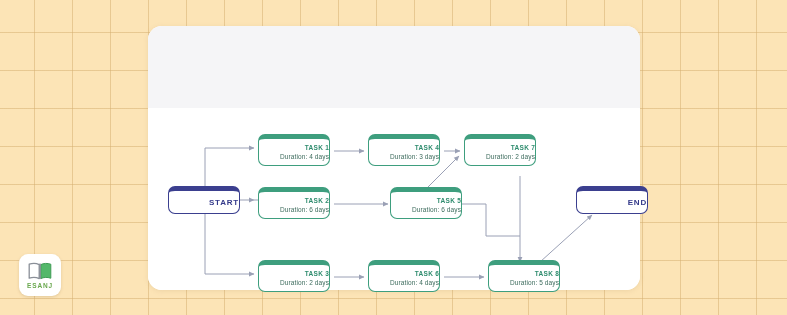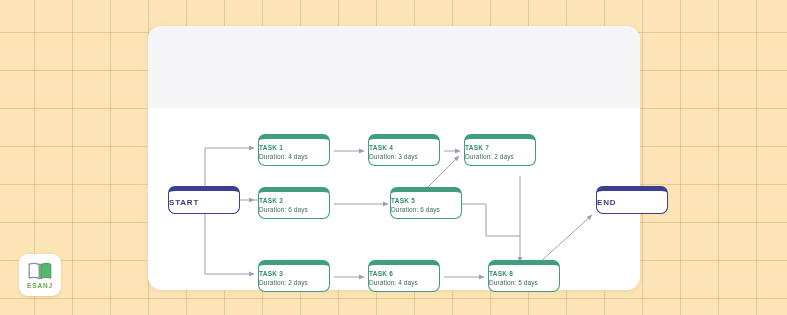--- a/index.html
+++ b/index.html
@@ -70,21 +70,21 @@
   }
 
   
   .node {
     position: absolute;
     box-sizing: border-box;
     background: #ffffff;
     border-radius: 7px;
     display: flex;
     flex-direction: column;
-    align-items: flex-start;
+    align-items: flex-end;
     justify-content: center;
     text-align: center;
   }
 
   .task {
     border: 1px solid #3e9e7e;
     border-top: 5px solid #3e9e7e;
     width: 72px;
     height: 32px;
     padding-top: 1px;
@@ -229,21 +229,21 @@
   <div class="node task" style="left:316px; top:108px;">
     <div class="t-title">TASK 7</div>
     <div class="t-sub">Duration: 2 days</div>
   </div>
 
   <div class="node task" style="left:340px; top:234px;">
     <div class="t-title">TASK 8</div>
     <div class="t-sub">Duration: 5 days</div>
   </div>
 
-  <div class="node terminal" style="left:448px; top:160px;">
+  <div class="node terminal" style="left:428px; top:160px;">
     <div class="t-title">END</div>
   </div>
 
 </div>
 
 <div id="logo">
   <svg id="logo-mark" viewBox="0 0 26 20">
     <path d="M2.2,3.2 C5.6,2.0 9.4,2.2 12.2,3.6 L12.2,17.6 C9.4,16.2 5.6,16.0 2.2,17.2 Z" fill="#ffffff" stroke="#8a8f98" stroke-width="1.3" stroke-linejoin="round"></path>
     <path d="M23.8,3.2 C20.4,2.0 16.6,2.2 13.8,3.6 L13.8,17.6 C16.6,16.2 20.4,16.0 23.8,17.2 Z" fill="#53b86a" stroke="#3f9c55" stroke-width="1.0" stroke-linejoin="round"></path>
     <rect x="12.2" y="2.6" width="1.6" height="15.4" fill="#8a8f98"></rect>

